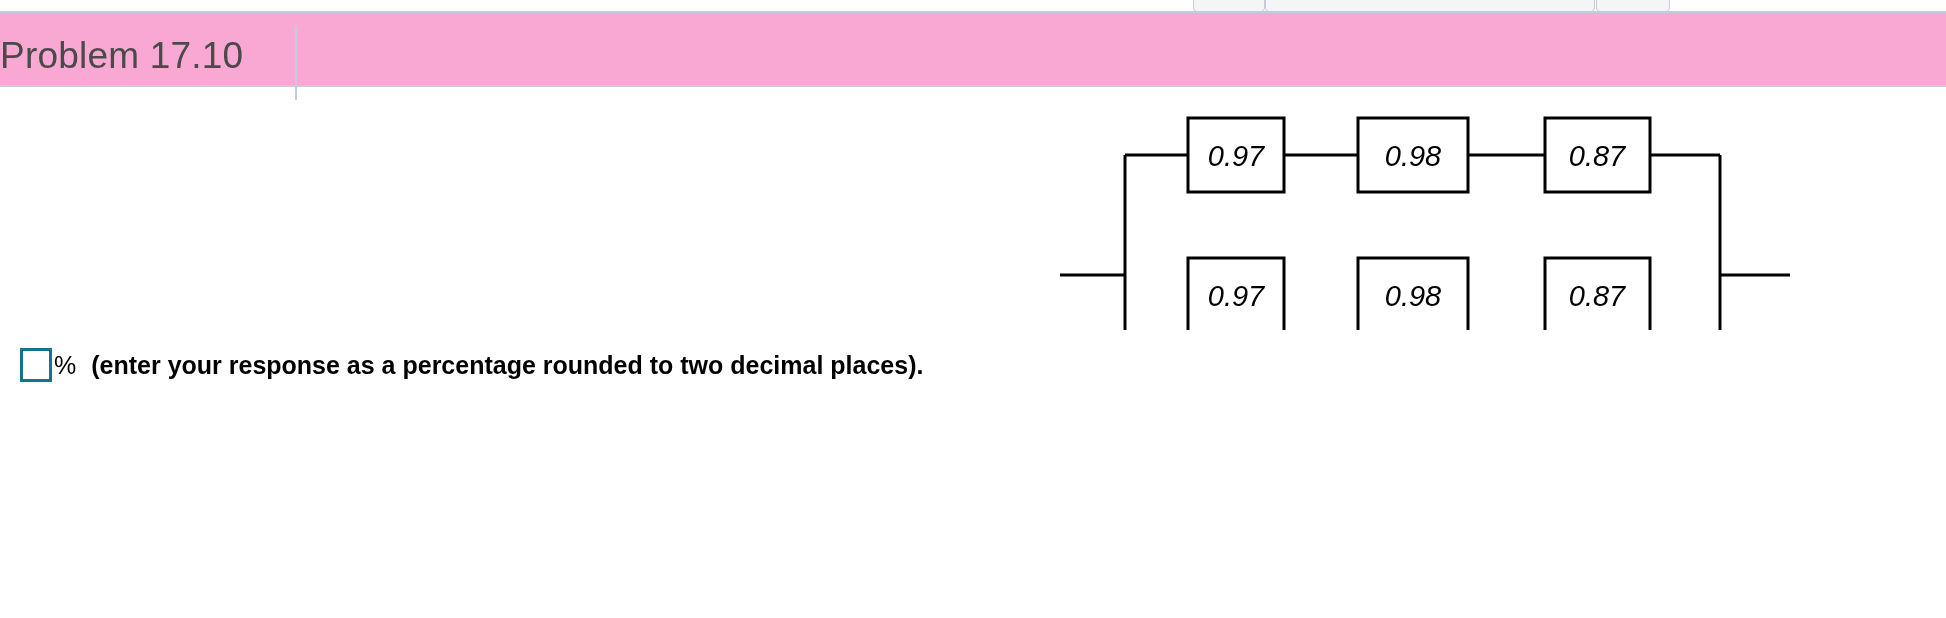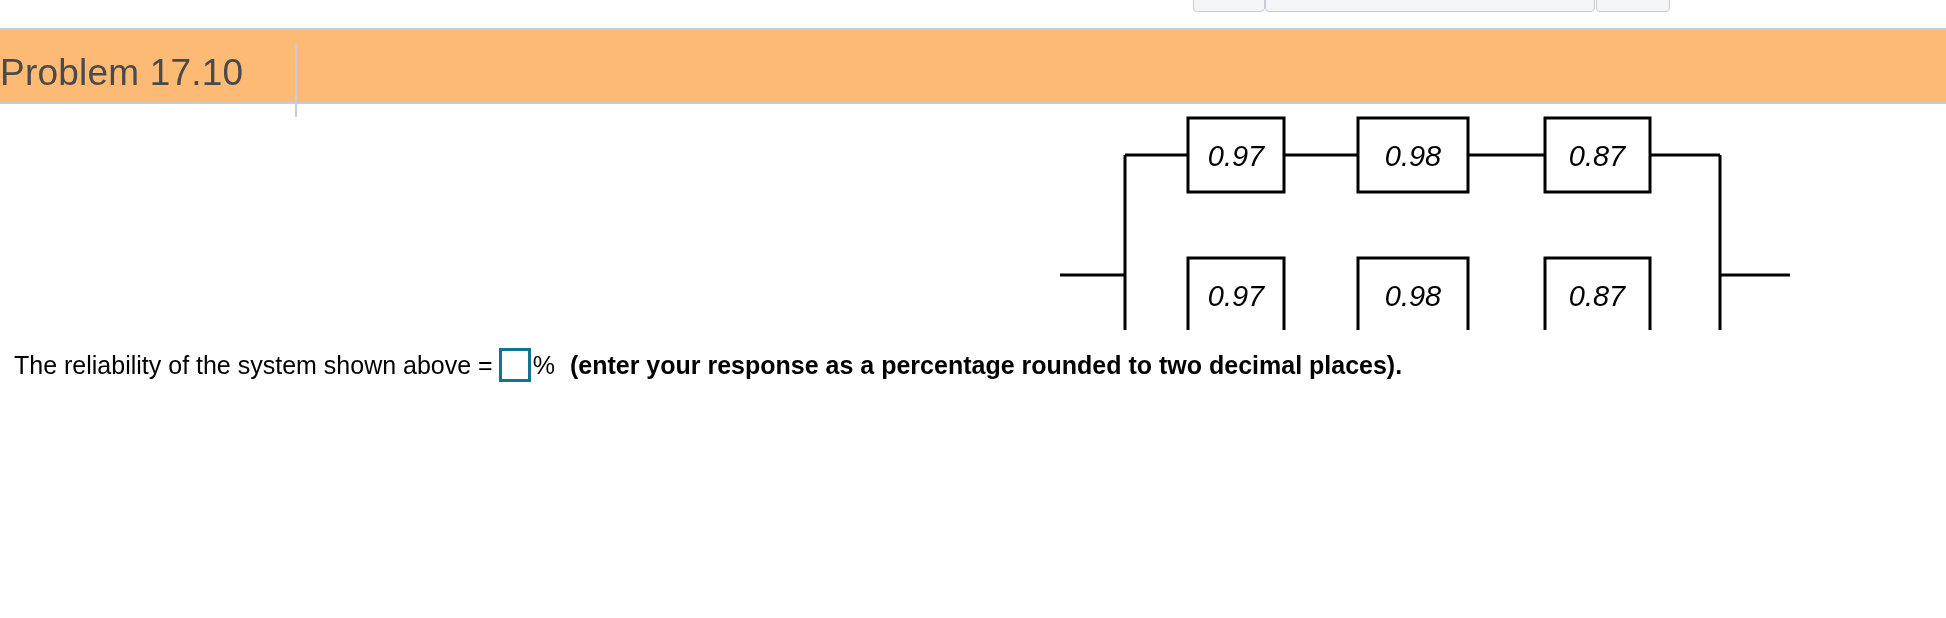--- a/index.html
+++ b/index.html
@@ -34,27 +34,27 @@
     border-radius: 4px;
     box-sizing: border-box;
   }
   .toolbar-chip.c1 { left: 1193px; width: 72px; }
   .toolbar-chip.c2 { left: 1265px; width: 330px; }
   .toolbar-chip.c3 { left: 1596px; width: 74px; }
 
   
   #header-bar {
     position: absolute;
-    left: 0; top: 28px;
+    left: 0; top: 11px;
     width: 1946px;
     height: 76px;
     border-top: 2px solid #c6cade;
     border-bottom: 2px solid #c6cade;
     box-sizing: border-box;
-    background: #fdba74;
+    background: #f9a8d4;
   }
   #page-title {
     position: absolute;
     left: 0px;
     top: 22px;
     font-size: 37px;
     font-weight: 400;
     color: #4a4a4a;
     letter-spacing: 0.2px;
     white-space: nowrap;
@@ -192,17 +192,16 @@
       <text class="blk-text" x="373" y="196">0.98</text>
     </g>
     <g>
       <rect class="blk-rect" x="505" y="158" width="105" height="74"></rect>
       <text class="blk-text" x="557" y="196">0.87</text>
     </g>
   </svg>
 </div>
 
 <div id="answer-line">
-  <span id="answer-prompt">The reliability of the system shown above =</span>
   <input id="answer-input" type="text" placeholder="" style="">
   <span id="percent-sign">%</span>
   <span id="answer-hint">(enter your response as a percentage rounded to two decimal places).</span>
 </div>
 
 </body></html>

